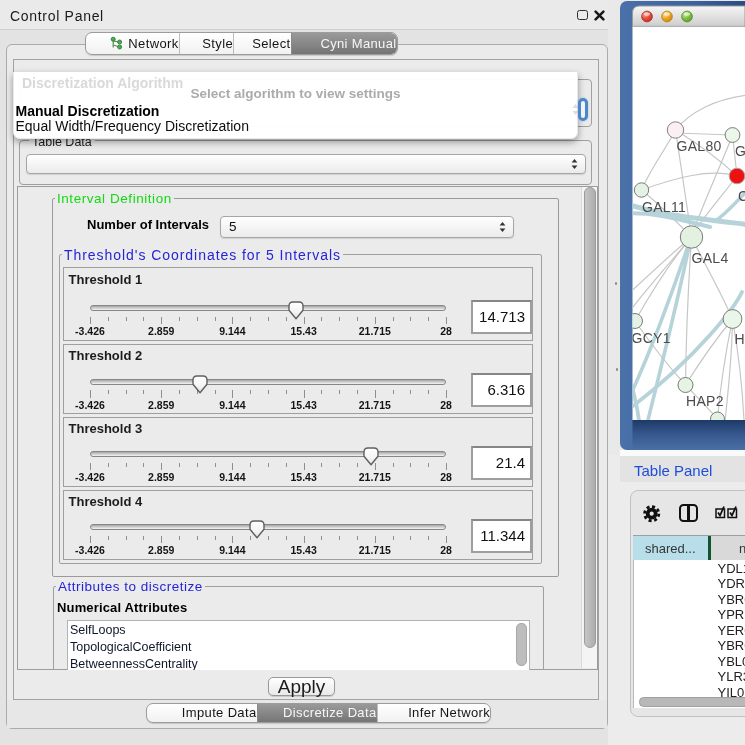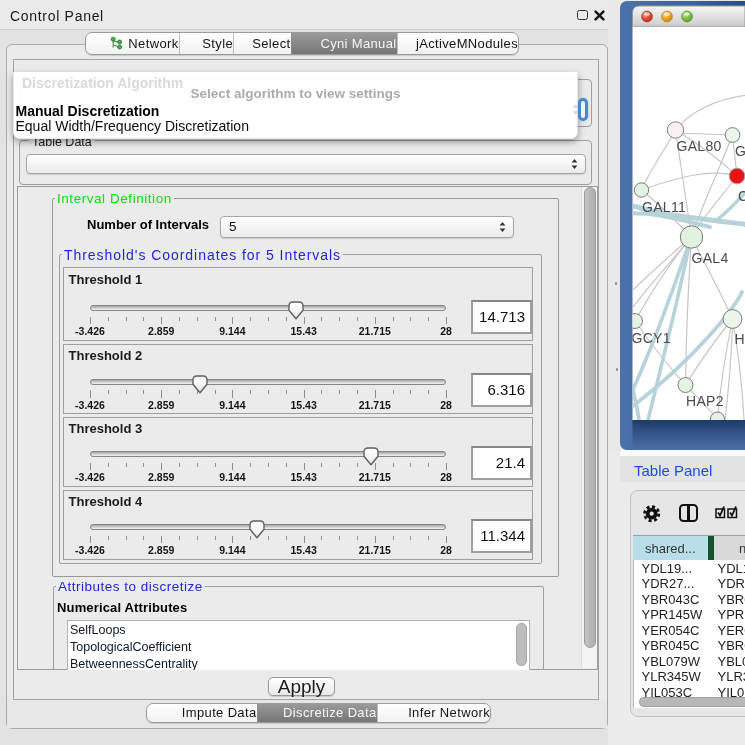--- a/index.html
+++ b/index.html
@@ -40,21 +40,20 @@
 <div class="seg" style="left:85px;top:31.5px;height:21.5px">
   <div style="width:92.5px"><svg width="13" height="15" viewBox="0 0 13 15" style="margin-right:5px">
         <path d="M3.2 3.5 L3.2 11.5 M3.2 5 L9 5.8 M3.2 9 L9 10.8" stroke="#5a8a5a" stroke-width="1.2" fill="none"></path>
         <circle cx="3.2" cy="3.2" r="2" fill="#49b04f" stroke="#2e7a35" stroke-width="0.9"></circle>
         <circle cx="9.6" cy="6" r="2" fill="#49b04f" stroke="#2e7a35" stroke-width="0.9"></circle>
         <circle cx="9.6" cy="11" r="2" fill="#49b04f" stroke="#2e7a35" stroke-width="0.9"></circle>
       </svg>Network</div>
   <div style="width:53.5px">Style</div>
   <div style="width:56.5px">Select</div>
   <div class="sel" style="width:105px">Cyni Manual</div>
-  <div style="width:120.5px">jActiveMNodules</div>
 </div>
 
 <div class="grp" style="left:18.5px;top:79px;width:571px;height:46px;border-radius:4px"></div>
 
 <div class="grp" style="left:18.5px;top:140px;width:571px;height:42.5px;border-radius:4px"></div>
 <div class="g" style="left:29px;top:134.5px;background:#ebebeb;padding:0 3px;font-size:12.5px">Table Data</div>
 <div class="combo" style="left:25.5px;top:153.5px;width:558px;height:18.5px">
   <svg class="car" viewBox="0 0 7 10">
       <path d="M3.5 0 L6.4 3.6 L0.6 3.6 Z" fill="#333"></path>
       <path d="M3.5 10 L6.4 6.4 L0.6 6.4 Z" fill="#333"></path>
@@ -334,35 +333,24 @@
 <div class="g" style="left:678.5px;top:504px;width:15px;height:13.5px;border:2.7px solid #111;border-radius:4.5px;z-index:2"></div>
 <div class="g" style="left:687.4px;top:505px;width:2.6px;height:16.7px;background:#111;z-index:2"></div>
 <svg class="g" style="left:714.5px;top:505px;z-index:2" width="24" height="14" viewBox="0 0 24 14">
   <rect x="1" y="4" width="8.5" height="8.5" fill="none" stroke="#111" stroke-width="1.5"></rect>
   <path d="M3 7.5 L5 10.5 L9 1.5" fill="none" stroke="#111" stroke-width="1.8"></path>
   <rect x="13" y="4" width="8.5" height="8.5" fill="none" stroke="#111" stroke-width="1.5"></rect>
   <path d="M15 7.5 L17 10.5 L21 1.5" fill="none" stroke="#111" stroke-width="1.8"></path>
 </svg>
 
 <div class="g" style="left:632.5px;top:535px;width:112.5px;height:24.5px;border-top:1px solid #9e9e9e;border-bottom:1px solid #9e9e9e;background:#d9d9d9">
-  <div style="position:absolute;left:0;top:0;width:75.5px;height:24.5px;background:#b7dee9;border-right:6px solid #14532d;display:flex;align-items:center;justify-content:center;font-size:13px;color:#363636">shared...</div>
+  <div style="position:absolute;left:0;top:0;width:75.5px;height:24.5px;background:#b7dee9;border-right:3px solid #14532d;display:flex;align-items:center;justify-content:center;font-size:13px;color:#363636">shared...</div>
   <div style="position:absolute;left:76.5px;top:0;right:0;height:24.5px;display:flex;align-items:center;font-size:13px;color:#363636;padding-left:30px">n.</div>
 </div>
 <div class="g" style="left:632.5px;top:560px;width:112.5px;height:148px;background:#fff;border-left:1px solid #b9b9b9;overflow:hidden;font-size:13px;color:#222">
-  <div style="position:absolute;left:8px;top:1px">
-    <div class="row">YDL19...</div>
-      <div class="row">YDR27...</div>
-      <div class="row">YBR043C</div>
-      <div class="row">YPR145W</div>
-      <div class="row">YER054C</div>
-      <div class="row">YBR045C</div>
-      <div class="row">YBL079W</div>
-      <div class="row">YLR345W</div>
-      <div class="row">YIL053C</div>
-  </div>
   <div style="position:absolute;left:84px;top:1px">
     <div class="row">YDL1</div>
       <div class="row">YDR2</div>
       <div class="row">YBR0</div>
       <div class="row">YPR1</div>
       <div class="row">YER0</div>
       <div class="row">YBR0</div>
       <div class="row">YBL0</div>
       <div class="row">YLR3</div>
       <div class="row">YIL0</div>

